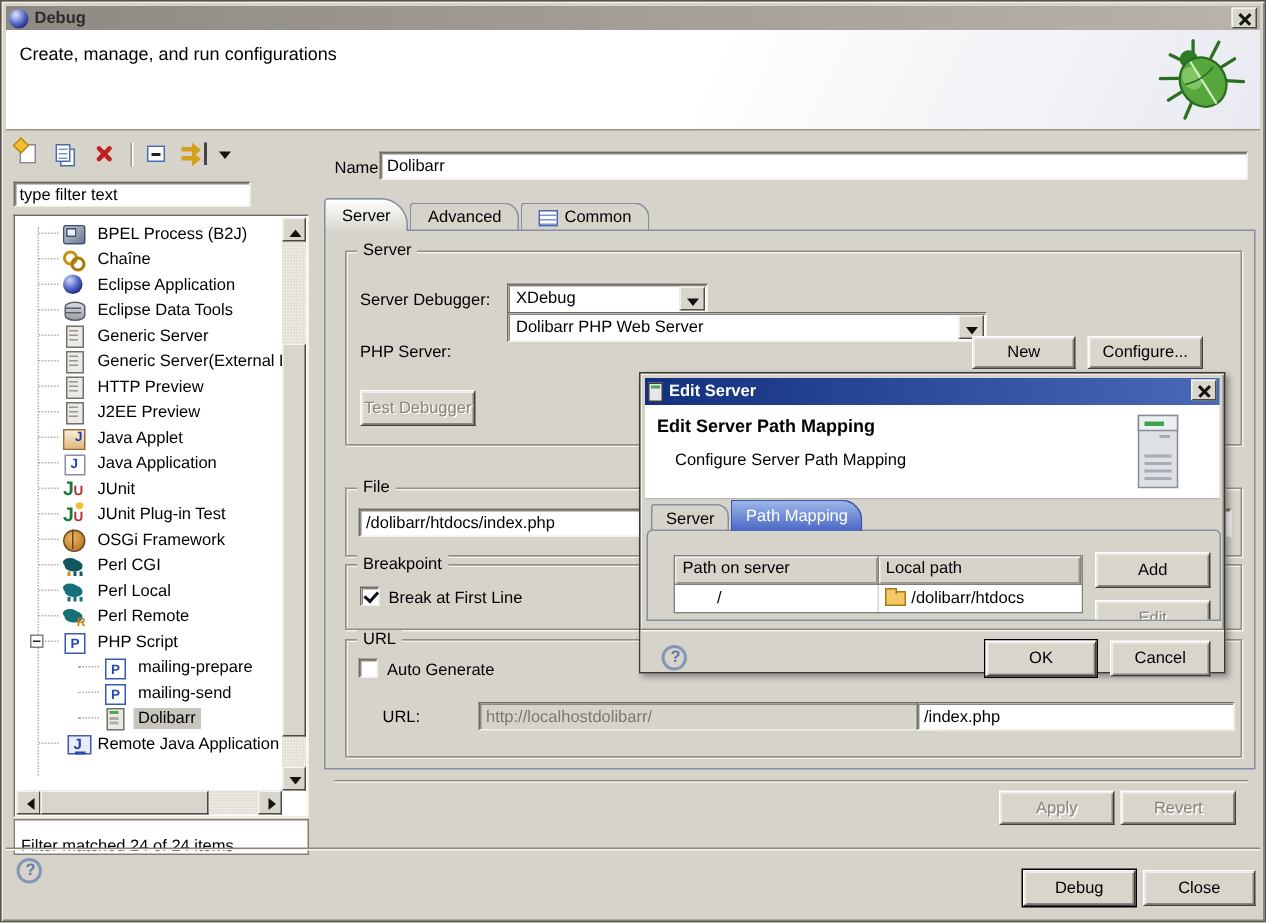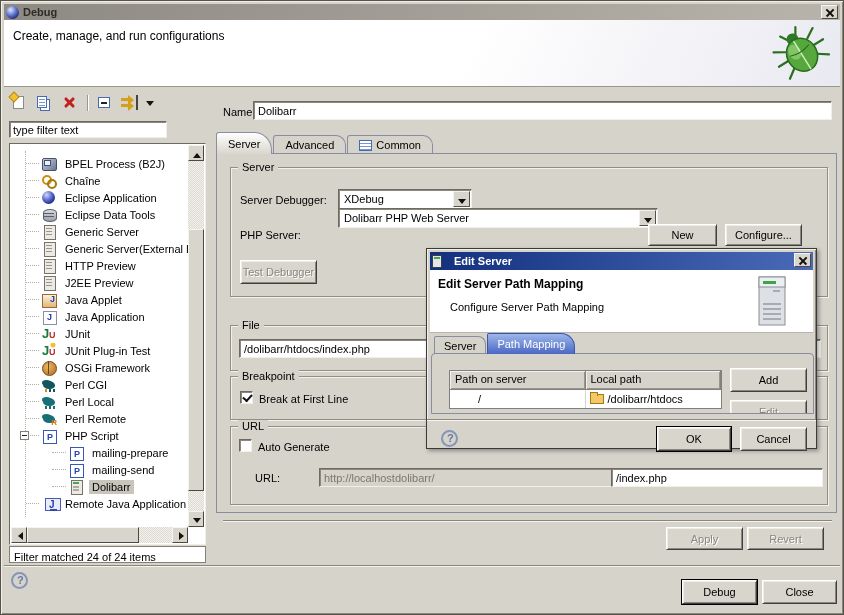--- a/index.html
+++ b/index.html
@@ -70,32 +70,32 @@
   .i-filt::before{content:"";position:absolute;left:2px;top:5px;width:8px;height:3px;background:#d4a017;
       box-shadow:0 6px 0 #d4a017;clip-path:none}
   .i-filt i{position:absolute;left:9px;top:2px;border:5px solid transparent;border-left:6px solid #d4a017}
   .i-filt i+i{top:8px}
   .i-filt::after{content:"";position:absolute;right:3px;top:2px;width:2px;height:15px;background:#444}
   .i-caret{position:absolute;left:2px;top:8px;border:4px solid transparent;border-top:5px solid #16140f}
 
   .lfilter{position:absolute;left:0;top:30px;width:158px;height:17px;padding:1px 3px}
   .treebox{position:absolute;left:0;top:52px;width:197px;height:402px;background:#fff;
            border:1px solid;border-color:#6e6a62 #f2efe8 #f2efe8 #6e6a62}
-  .rows{position:absolute;left:1px;top:1px;right:17px;bottom:17px;overflow:hidden;padding-top:10px}
+  .rows{position:absolute;left:1px;top:1px;right:17px;bottom:17px;overflow:hidden;padding-top:2px}
   .rows::before{content:"";position:absolute;left:14px;top:6px;height:366px;border-left:1px dotted #b2aea4}
   .trow{position:relative;height:17px;display:flex;align-items:center}
   .trow.d0{padding-left:30px}.trow.d1{padding-left:57px}
   .trow.d0::before{content:"";position:absolute;left:15px;top:8px;width:13px;border-top:1px dotted #b2aea4}
   .trow.d1::before{content:"";position:absolute;left:41px;top:8px;width:14px;border-top:1px dotted #b2aea4}
   .expander{position:absolute;left:9px;top:4px;width:9px;height:9px;background:#fff;border:1px solid #848078;z-index:2}
   .expander::after{content:"";position:absolute;left:1px;top:3px;width:5px;height:1px;background:#222}
   .tlabel{font-size:11px;margin-left:5px;white-space:nowrap;padding:1px 3px}
   .tlabel.sel{background:#c8c5bd}
   .lstatus{position:absolute;left:0;top:455px;width:197px;height:17px;background:#fff;
-           border:1px solid #848078;font-size:11px;padding:4px 4px;white-space:nowrap}
+           border:1px solid #848078;font-size:11px;padding:11px 4px;white-space:nowrap}
 
   
   .sbv{position:absolute;top:1px;right:1px;bottom:17px;width:16px;
        background:repeating-conic-gradient(#f4f2ec 0 25%,#dcd9d0 0 50%) 0 0/2px 2px}
   .sbh{position:absolute;left:1px;bottom:1px;right:17px;height:16px;
        background:repeating-conic-gradient(#f4f2ec 0 25%,#dcd9d0 0 50%) 0 0/2px 2px}
   .sbb{position:absolute;width:16px;height:16px;background:#d8d5cd;
        border:1px solid;border-color:#f6f4ee #4c4942 #4c4942 #f6f4ee}
   .sbb::after{content:"";position:absolute;border:4px solid transparent}
   .sb-up::after{left:4px;top:3px;border-bottom:5px solid #14120f}
@@ -155,21 +155,21 @@
   .tab.active{height:22px;background:linear-gradient(#fefefc,#d9d6ce);border-radius:3px 18px 0 0;position:relative;z-index:3}
   .grid-ico{width:13px;height:11px;background:#fff;border:1px solid #4a6ab0;position:relative;display:inline-block}
   .grid-ico::after{content:"";position:absolute;left:0;top:2px;width:11px;height:1px;background:#7a96d0;box-shadow:0 3px 0 #7a96d0,0 6px 0 #7a96d0}
   .frame{position:absolute;left:215px;top:152px;width:621px;height:360px;border:1px solid #888ea0}
 
   
   .esd{position:absolute;left:425px;top:247px;width:391px;height:201px;background:#d6d3cb;z-index:10;
        border:1px solid #3c3a34;box-shadow:inset 1px 1px 0 #f2efe8,inset -1px -1px 0 #8a867e,2px 2px 4px rgba(0,0,0,.35)}
   .esd-tb{position:absolute;left:3px;top:3px;right:3px;height:18px;
           background:linear-gradient(90deg,#12307e,#4a6ab8);display:flex;align-items:center;padding:0 2px}
-  .esd-tb .title-text{color:#fff;margin-left:12px}
+  .esd-tb .title-text{color:#fff;margin-left:4px}
   .srv-mini{width:10px;height:13px;background:#e4e6ea;border:1px solid #3a3e44;position:relative;flex:0 0 10px}
   .srv-mini::after{content:"";position:absolute;left:1px;top:1px;width:6px;height:2px;background:#44a848}
   .esd-banner{position:absolute;left:3px;top:21px;right:3px;height:63px;background:#ffffff;border-bottom:1px solid #b8b4ac}
   .esd-h1{position:absolute;left:8px;top:7px;font-size:12px;font-weight:bold}
   .esd-h2{position:absolute;left:20px;top:31px;font-size:11px}
   .estabs{position:absolute;left:7px;top:84px;display:flex;align-items:flex-end;height:21px}
   .estab{height:18px;padding:0 9px;font-size:11px;display:flex;align-items:center;border:1px solid #888ea0;
          border-bottom:none;border-radius:2px 8px 0 0;background:#d6d3cb;margin-right:1px}
   .estab.active{height:21px;background:linear-gradient(#9db6ea,#4a67c4);color:#fff;border-color:#3a55a8;
          border-radius:2px 14px 0 0;position:relative;z-index:2}

